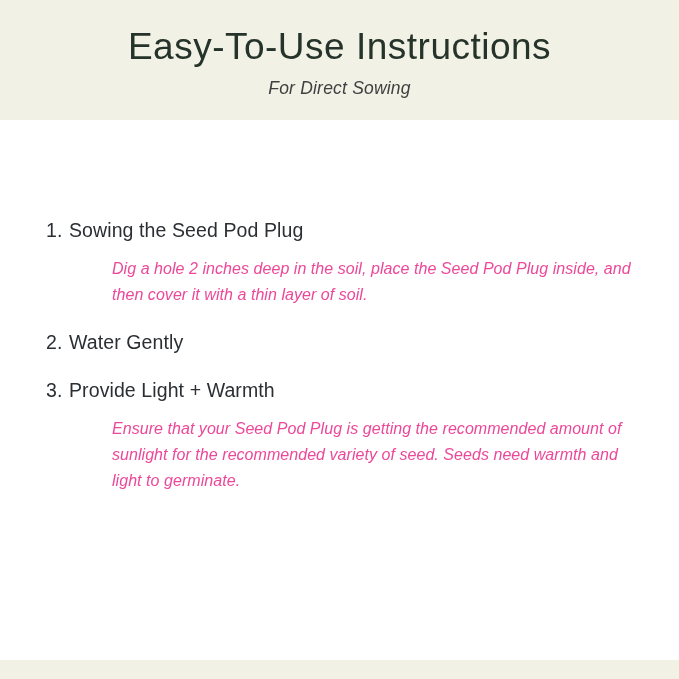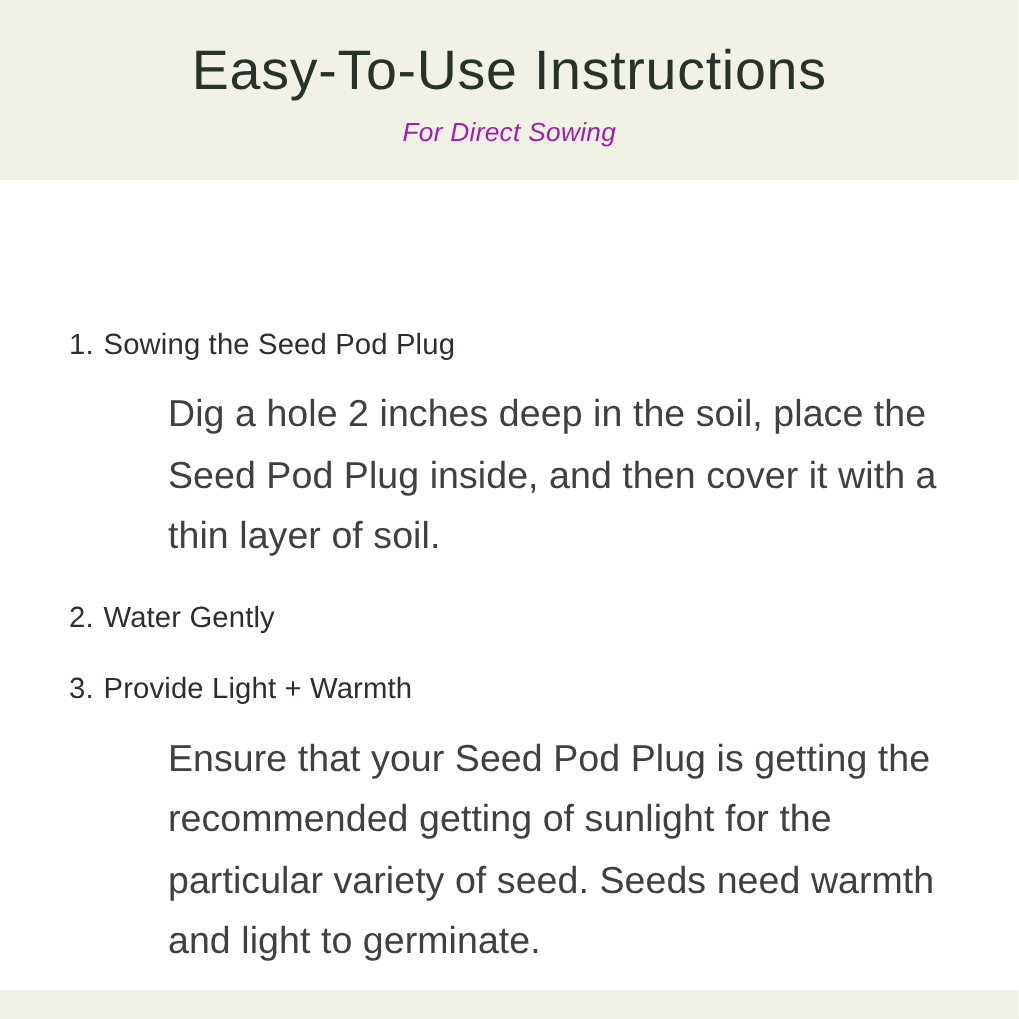--- a/index.html
+++ b/index.html
@@ -39,21 +39,21 @@
     letter-spacing: 0.5px;
     color: #25332a;
     line-height: 1.15;
   }
   .subtitle {
     margin: 9px 0 0 0;
     font-family: "Liberation Sans", sans-serif;
     font-style: italic;
     font-size: 17.5px;
     font-weight: 400;
-    color: #a21caf;
+    color: #404040;
     letter-spacing: 0.2px;
   }
 
   
   .content {
     flex: 1 1 auto;
     background: #ffffff;
     position: relative;
   }
   .steps {
@@ -80,23 +80,24 @@
   .step-num {
     width: 23px;
     flex: 0 0 23px;
     color: #2b2f33;
   }
   .step-title {
     flex: 1 1 auto;
   }
   .step-body {
     margin: 13px 0 0 66px;
-    font-size: 25px;
+    font-style: italic;
+    font-size: 16px;
     line-height: 1.62;
-    color: #404040;
+    color: #ec4899;
     max-width: 527px;
     letter-spacing: 0.05px;
   }
 
   
   .footer-band {
     background: #f1f2e5;
     height: 19px;
     flex: 0 0 auto;
   }
@@ -127,21 +128,21 @@
           <span class="step-num">2.</span>
           <span class="step-title">Water Gently</span>
         </div>
       </li>
 
       <li class="step">
         <div class="step-heading">
           <span class="step-num">3.</span>
           <span class="step-title">Provide Light + Warmth</span>
         </div>
-        <p class="step-body">Ensure that your Seed Pod Plug is getting the recommended getting of sunlight for the particular variety of seed. Seeds need warmth and light to germinate.</p>
+        <p class="step-body">Ensure that your Seed Pod Plug is getting the recommended amount of sunlight for the recommended variety of seed. Seeds need warmth and light to germinate.</p>
       </li>
 
     </ol>
   </div>
 
   <div class="footer-band"></div>
 
 </div>
 
 </body></html>

